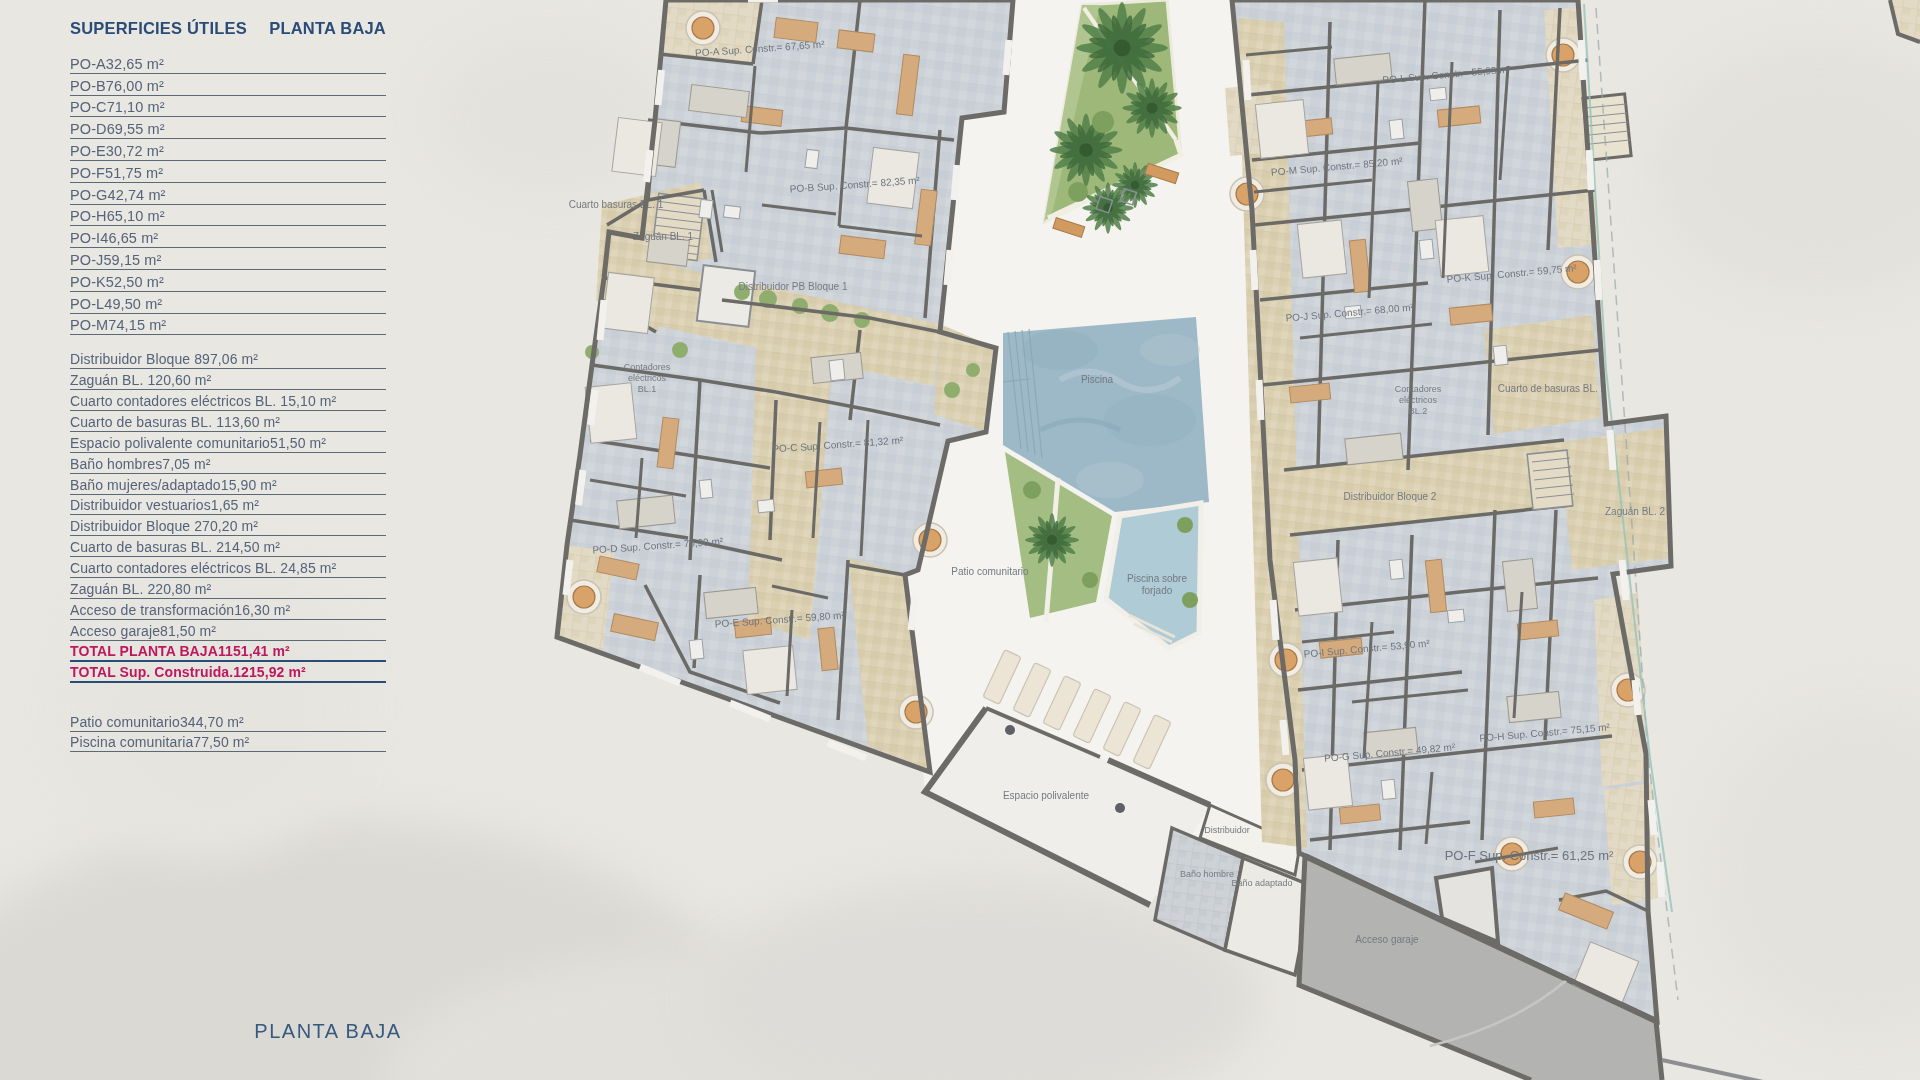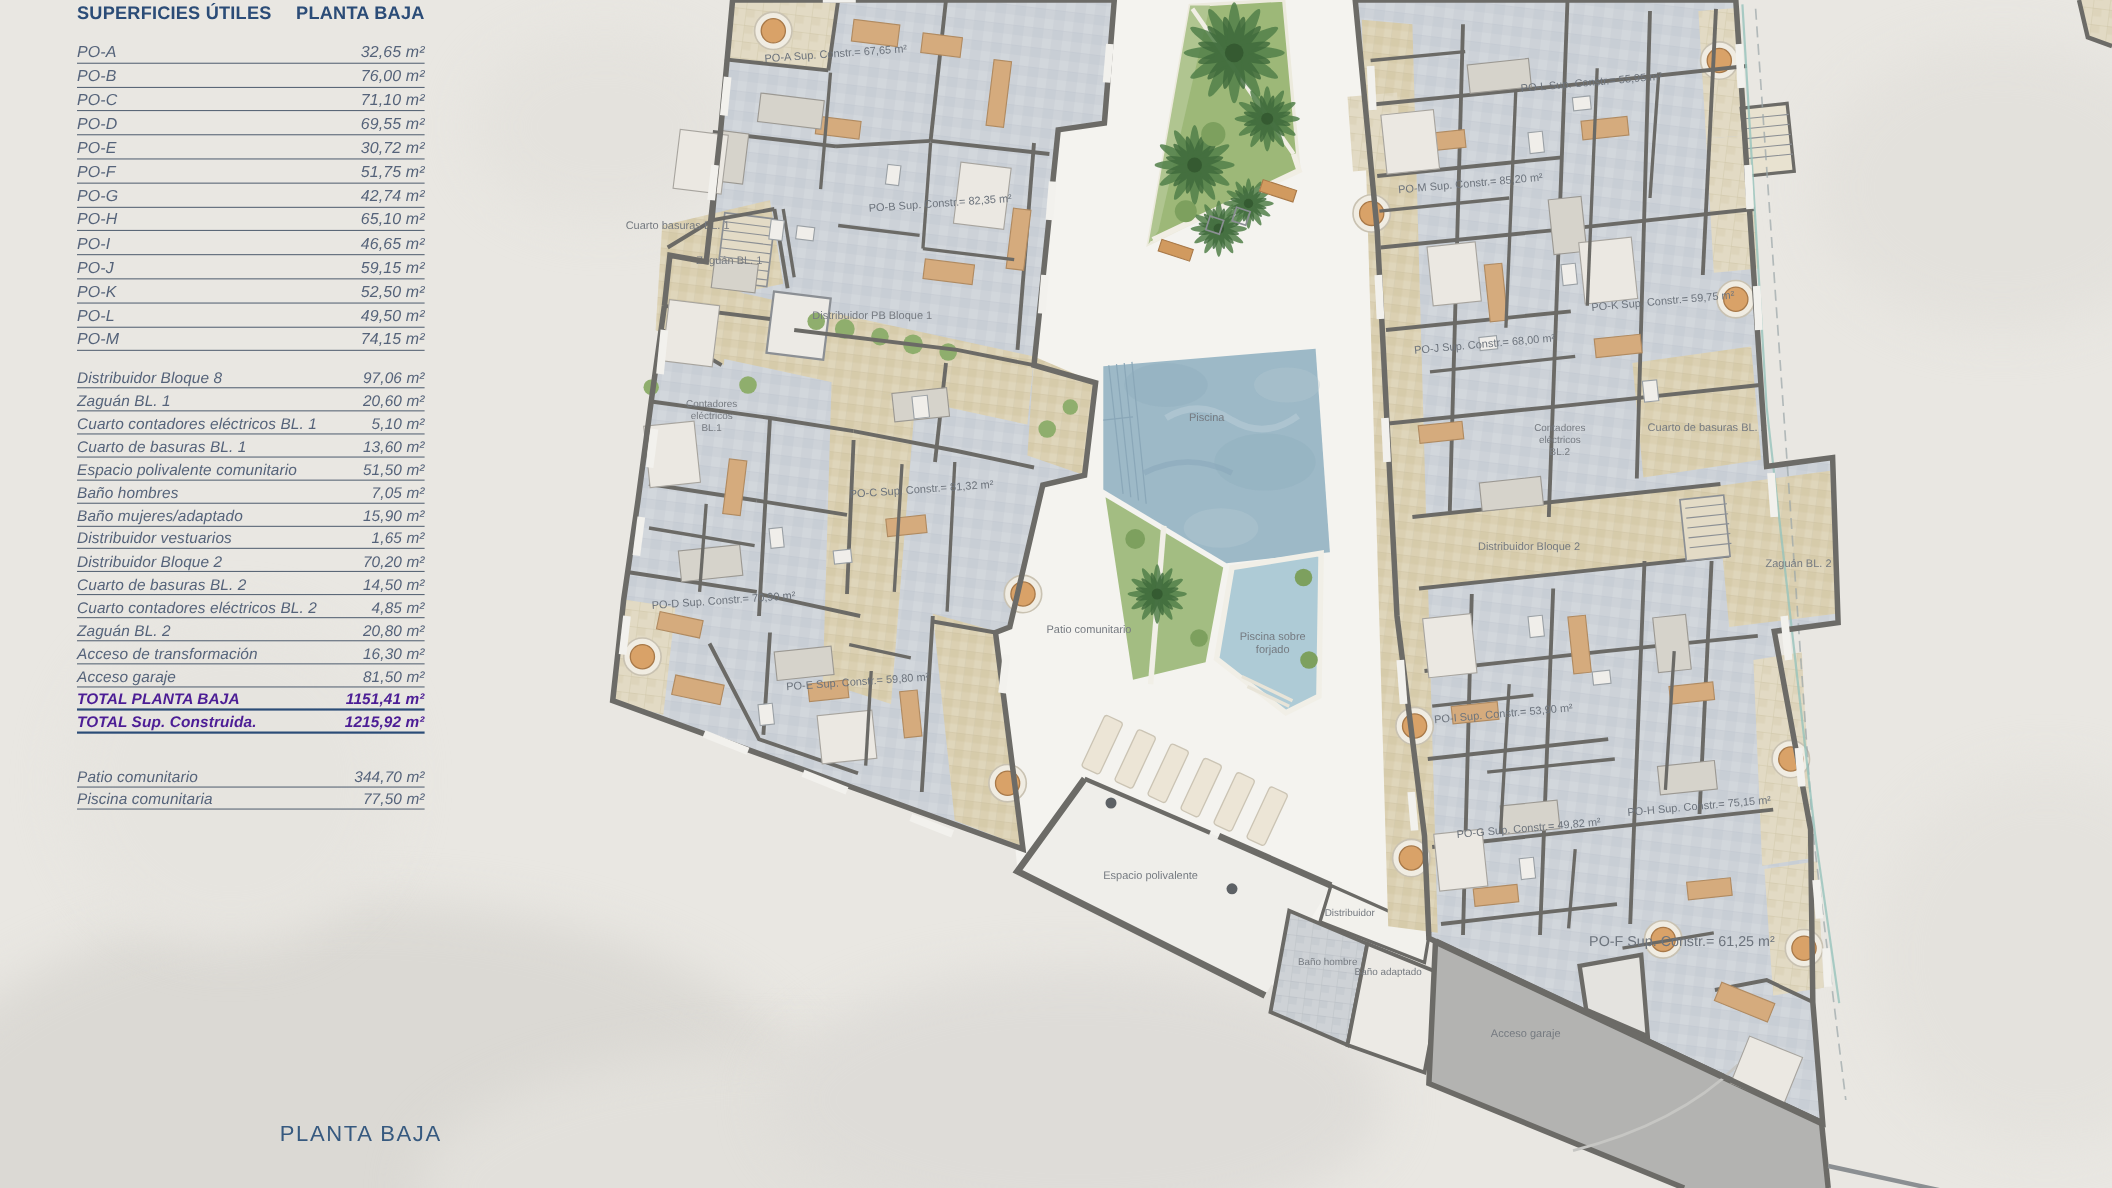--- a/index.html
+++ b/index.html
@@ -1,22 +1,22 @@
 <!DOCTYPE html>
 <html><head>
 <meta charset="utf-8">
 <style>
   html,body{margin:0;padding:0;width:1920px;height:1080px;overflow:hidden;background:#e9e7e2;font-family:"Liberation Sans",sans-serif;}
   .blob{position:absolute;border-radius:50%;filter:blur(22px);}
   #tbl{position:absolute;left:70px;top:0;width:316px;color:#55637a;}
-  .hdr{display:flex;justify-content:space-between;font-weight:bold;font-size:16.5px;color:#2b4c77;letter-spacing:.2px;height:30px;align-items:flex-start;padding-top:3px;white-space:nowrap;}
-  .rw{display:flex;justify-content:space-between;align-items:flex-end;height:21.8px;font-size:14.5px;border-bottom:1px solid #5b6878;letter-spacing:.1px;box-sizing:border-box;padding-bottom:1px;font-style:italic;}
+  .hdr{display:flex;justify-content:space-between;font-weight:bold;font-size:16.5px;color:#2b4c77;letter-spacing:.2px;height:30px;align-items:flex-start;padding-top:19px;white-space:nowrap;}
+  .rw{display:flex;align-items:flex-end;height:21.8px;font-size:14.5px;border-bottom:1px solid #5b6878;letter-spacing:.1px;box-sizing:border-box;padding-bottom:1px;}
   .g2 .rw{height:20.9px;font-size:14px;}
   .rw span{white-space:nowrap;}
-  .tot{font-weight:bold;color:#4c1d95;border-bottom:2px solid #2b4c77;}
+  .tot{font-weight:bold;color:#be185d;border-bottom:2px solid #2b4c77;}
   #title{position:absolute;left:228px;top:1020px;width:200px;text-align:center;font-size:20px;color:#36597f;letter-spacing:1.5px;}
 </style>
 </head>
 <body>
 
 <div class="blob" style="left:-100px;top:820px;width:860px;height:460px;background:#dbd9d4;"></div>
 <div class="blob" style="left:380px;top:950px;width:700px;height:260px;background:#e2e0db;"></div>
 <div class="blob" style="left:700px;top:880px;width:560px;height:240px;background:#dedcd8;"></div>
 <div class="blob" style="left:1650px;top:40px;width:340px;height:260px;background:#e3e1dc;"></div>
 <div class="blob" style="left:1700px;top:700px;width:320px;height:340px;background:#e4e2dd;"></div>

